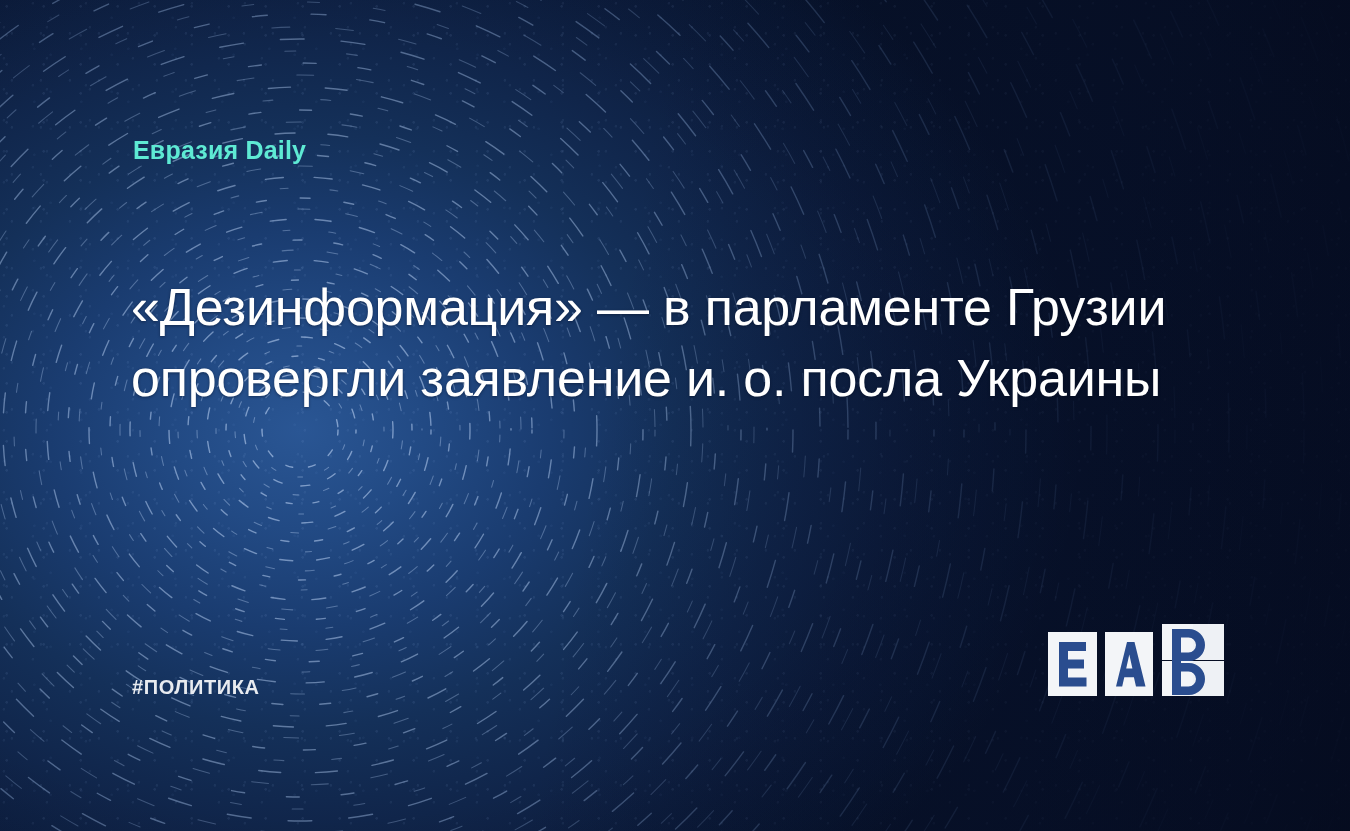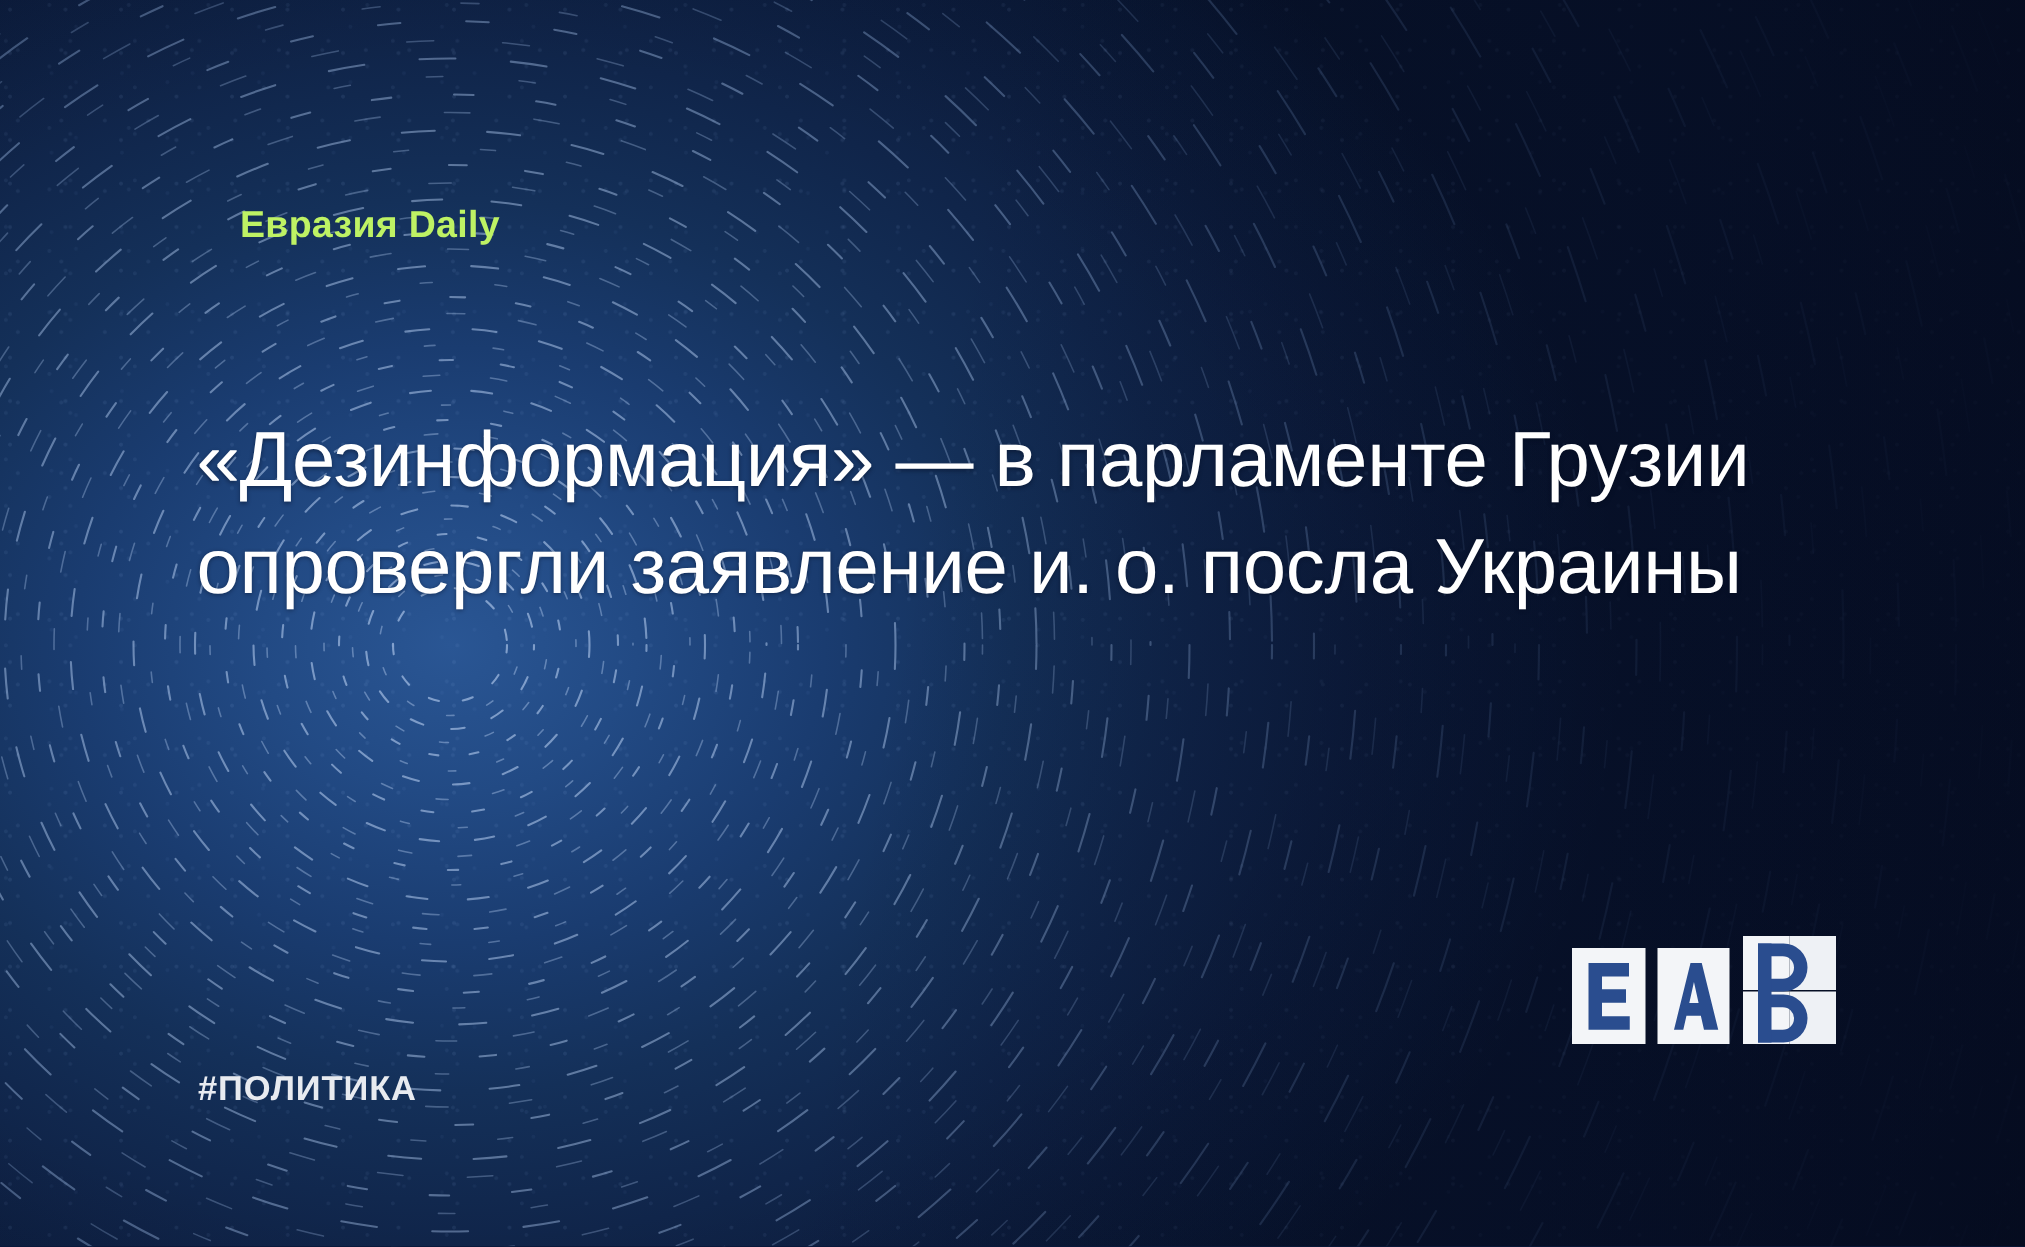--- a/index.html
+++ b/index.html
@@ -53,41 +53,40 @@
 
   
   .content{position:absolute;inset:0;}
 
   .brand{
     position:absolute;
     left:133px; top:136px;
     font-size:25px;
     font-weight:bold;
     letter-spacing:.2px;
-    color:#bef264;
+    color:#5eead4;
     white-space:nowrap;
-    margin-left:27px;
   }
 
   .headline{
     position:absolute;
     left:131px; top:272px;
     width:1120px;
     font-size:52px;
     line-height:71px;
     font-weight:normal;
     color:#ffffff;
     letter-spacing:-0.2px;
     text-shadow:0 1px 3px rgba(4,10,28,.45);
   }
 
   .tag{
     position:absolute;
-    left:132px; top:712px;
-    font-size:23px;
+    left:132px; top:676px;
+    font-size:20px;
     font-weight:bold;
     letter-spacing:.6px;
     color:#e8ebf0;
     white-space:nowrap;
   }
 
   
   .logo{
     position:absolute;
     left:1048px; top:624px;

